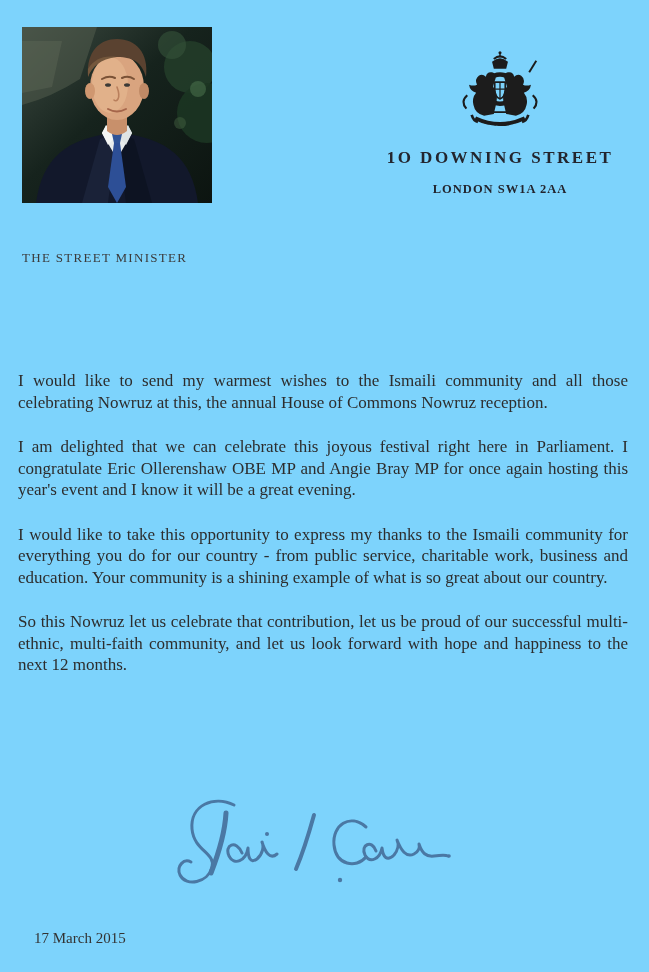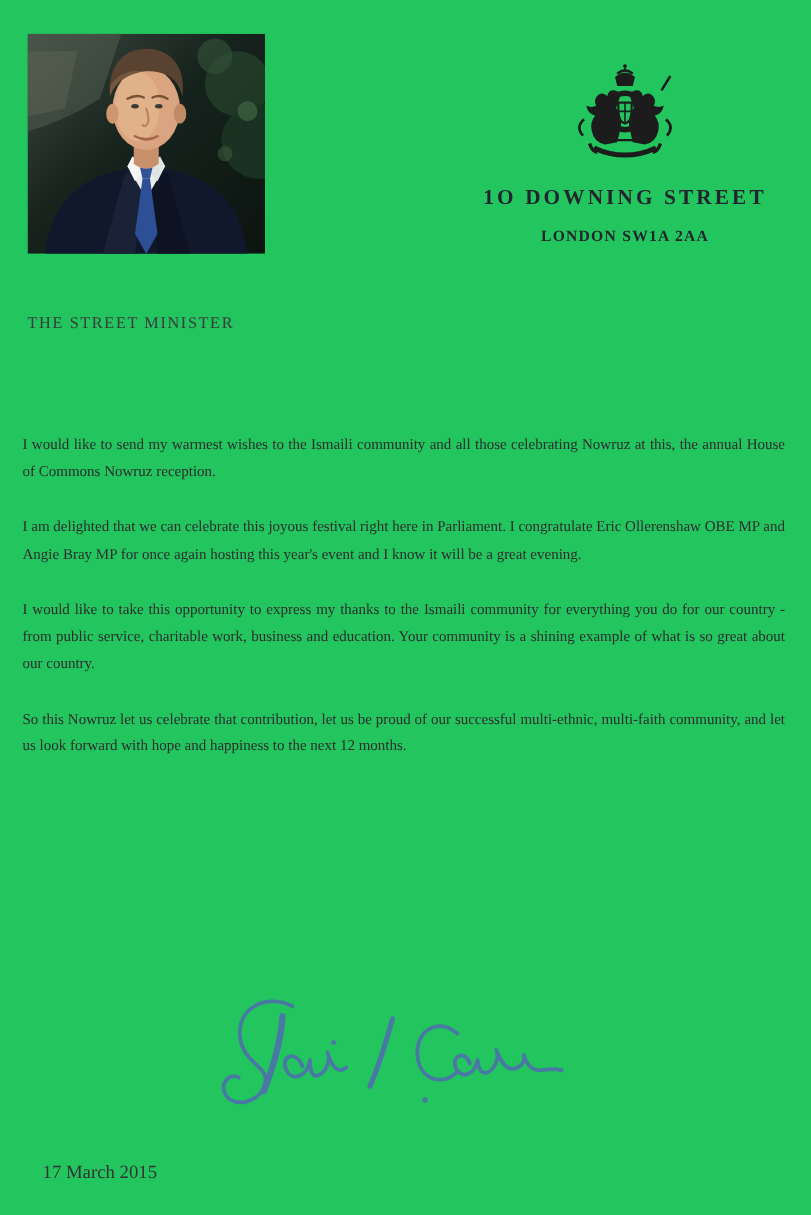--- a/index.html
+++ b/index.html
@@ -1,20 +1,20 @@
 <!DOCTYPE html>
 <html style="--ink: #2d2d2d; --letterhead-ink: #23252e; --crest-ink: #1c1c1c; --signature-ink: #4a78a4;"><head>
 <meta charset="utf-8">
 <style>
   html, body { margin: 0; padding: 0; background: #ffffff; }
   .page {
     position: relative;
     width: 649px;
     height: 972px;
-    background: #22c55e;
+    background: #7dd3fc;
     font-family: "Liberation Serif", serif;
     overflow: hidden;
     color: var(--ink, #2d2d2d);
   }
 
   
   .photo {
     position: absolute;
     left: 22px; top: 27px;
     width: 190px; height: 176px;
@@ -51,23 +51,23 @@
     left: 22px; top: 250px;
     font-size: 13px;
     letter-spacing: 1.3px;
     color: #3b3b3b;
     white-space: nowrap;
   }
 
   
   .letter-body {
     position: absolute;
-    left: 18px; top: 345px;
+    left: 18px; top: 370px;
     width: 610px;
-    font-size: 12px;
+    font-size: 17px;
     line-height: 21.5px;
     text-align: justify;
     color: var(--ink, #2d2d2d);
   }
   .letter-body p { margin: 0 0 23px 0; }
 
   
   .signature {
     position: absolute;
     left: 168px; top: 793px;

